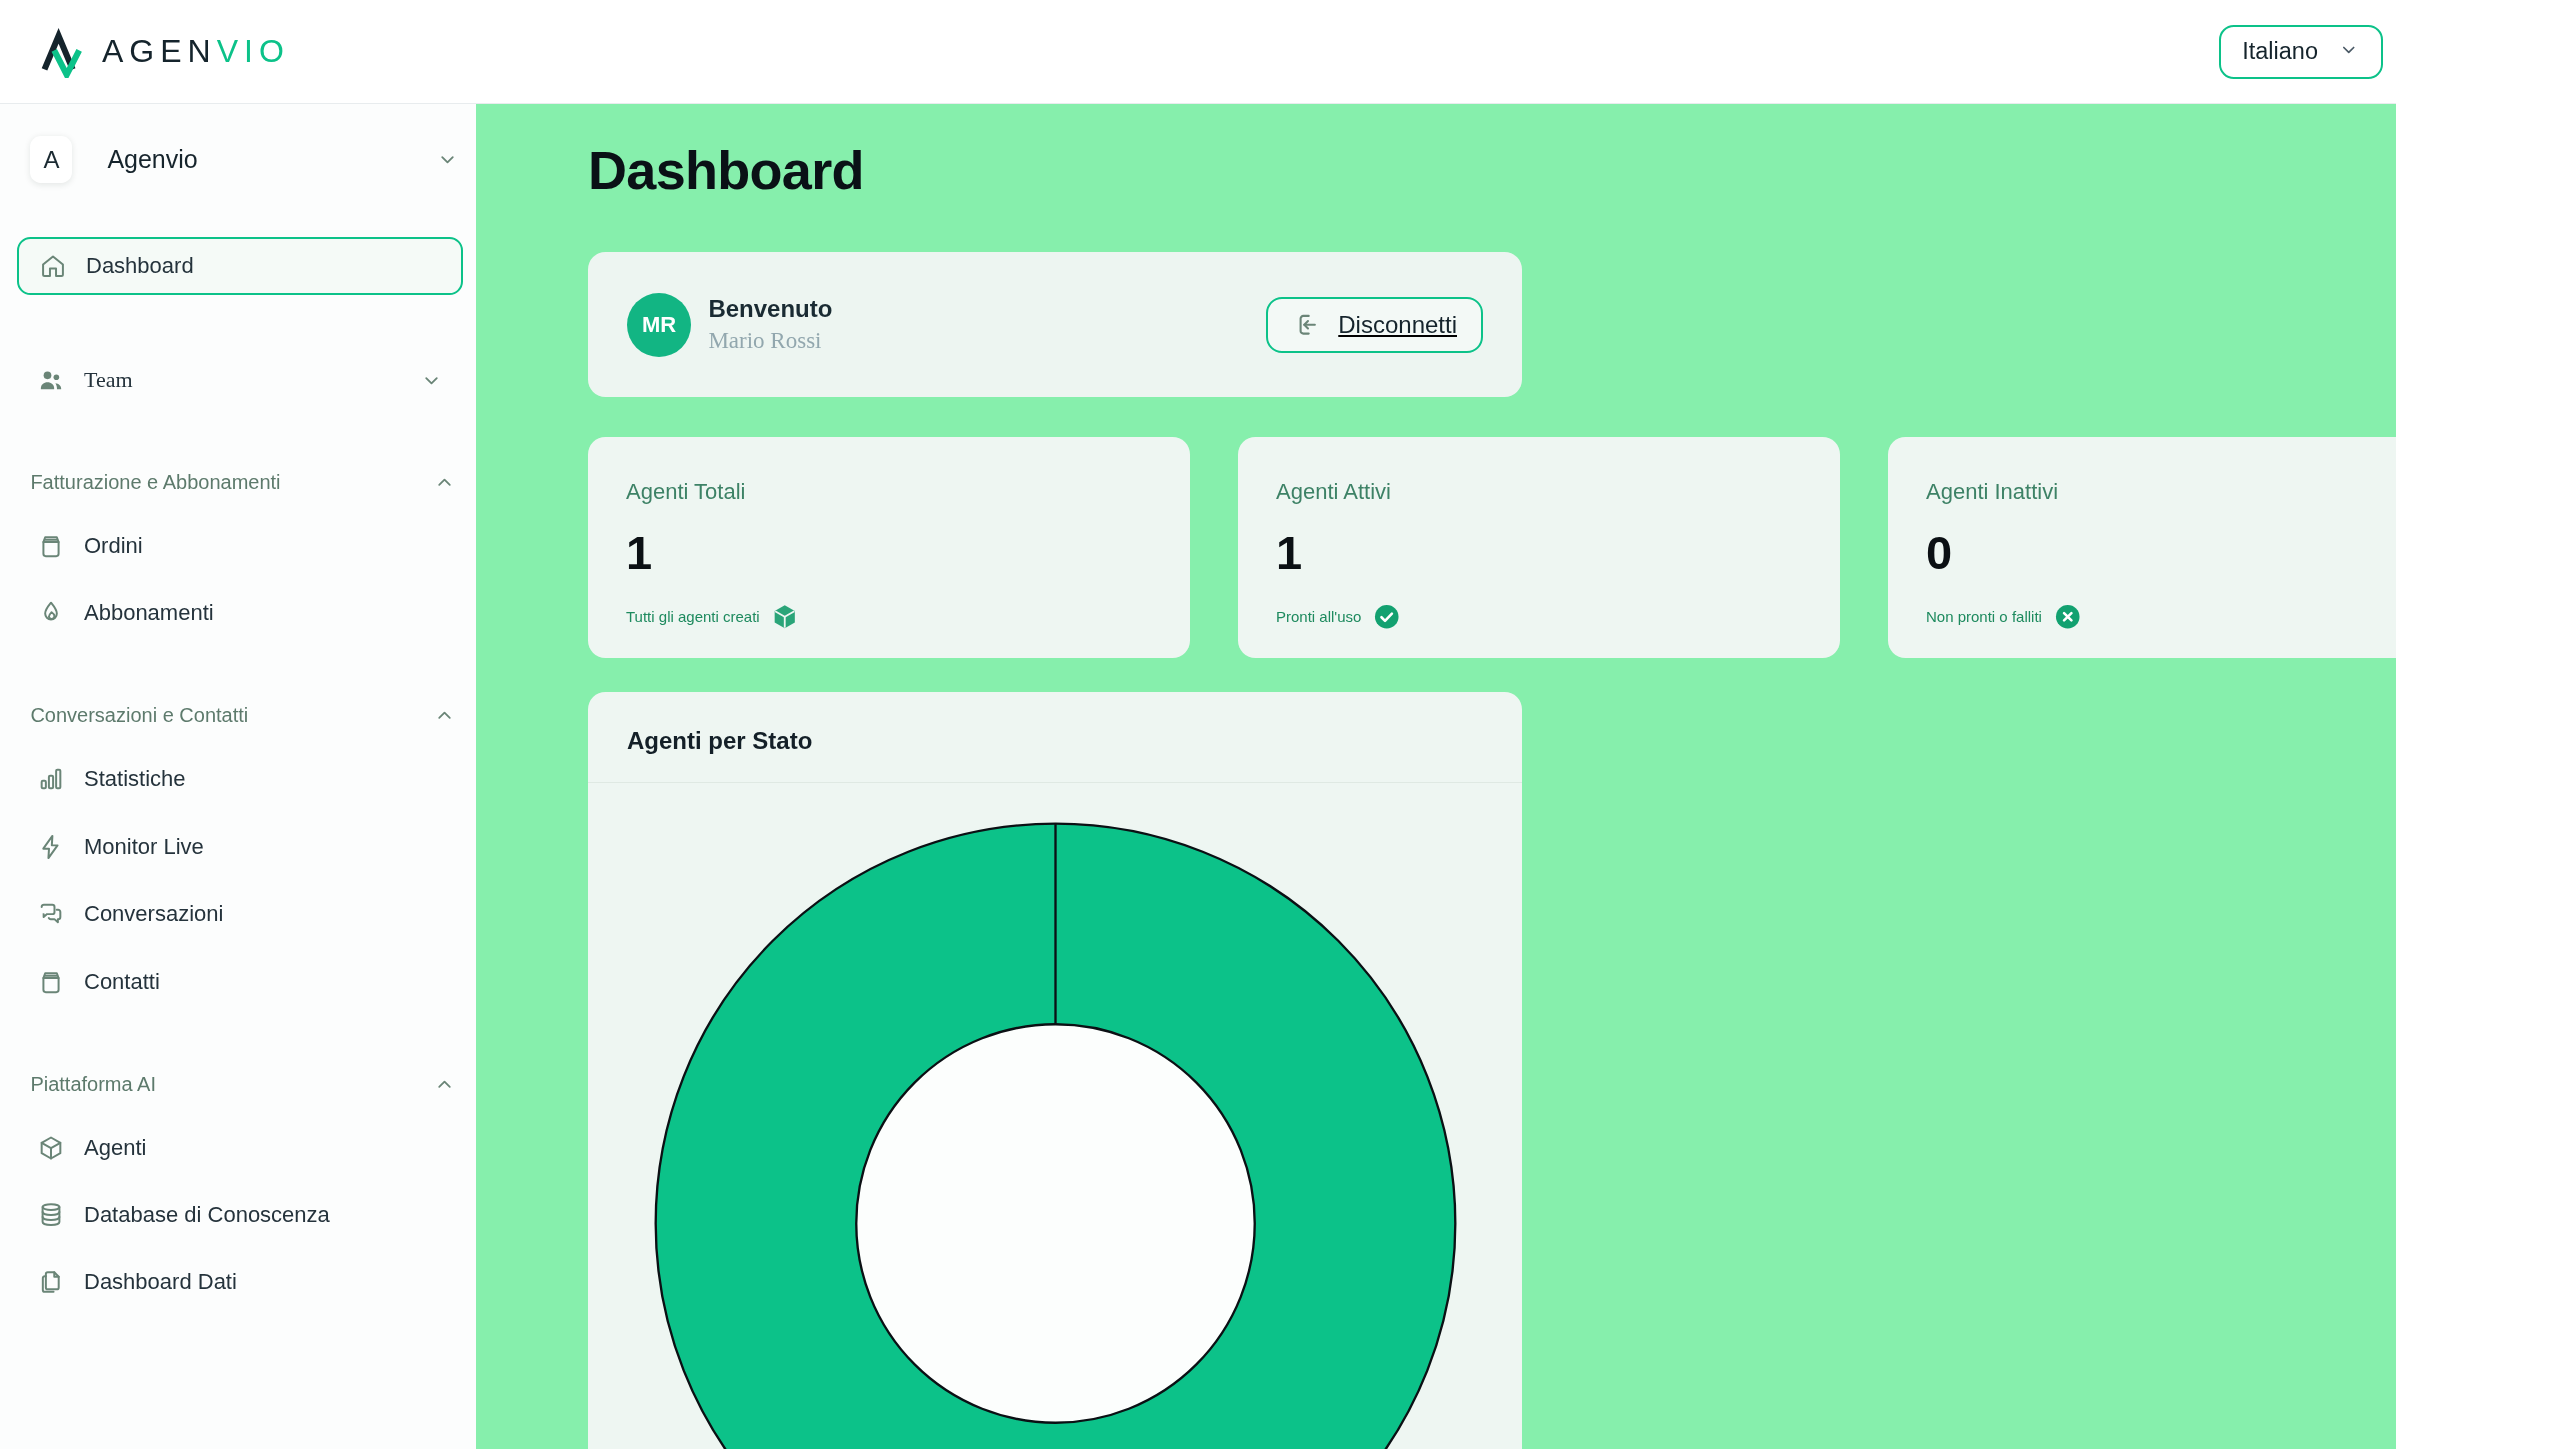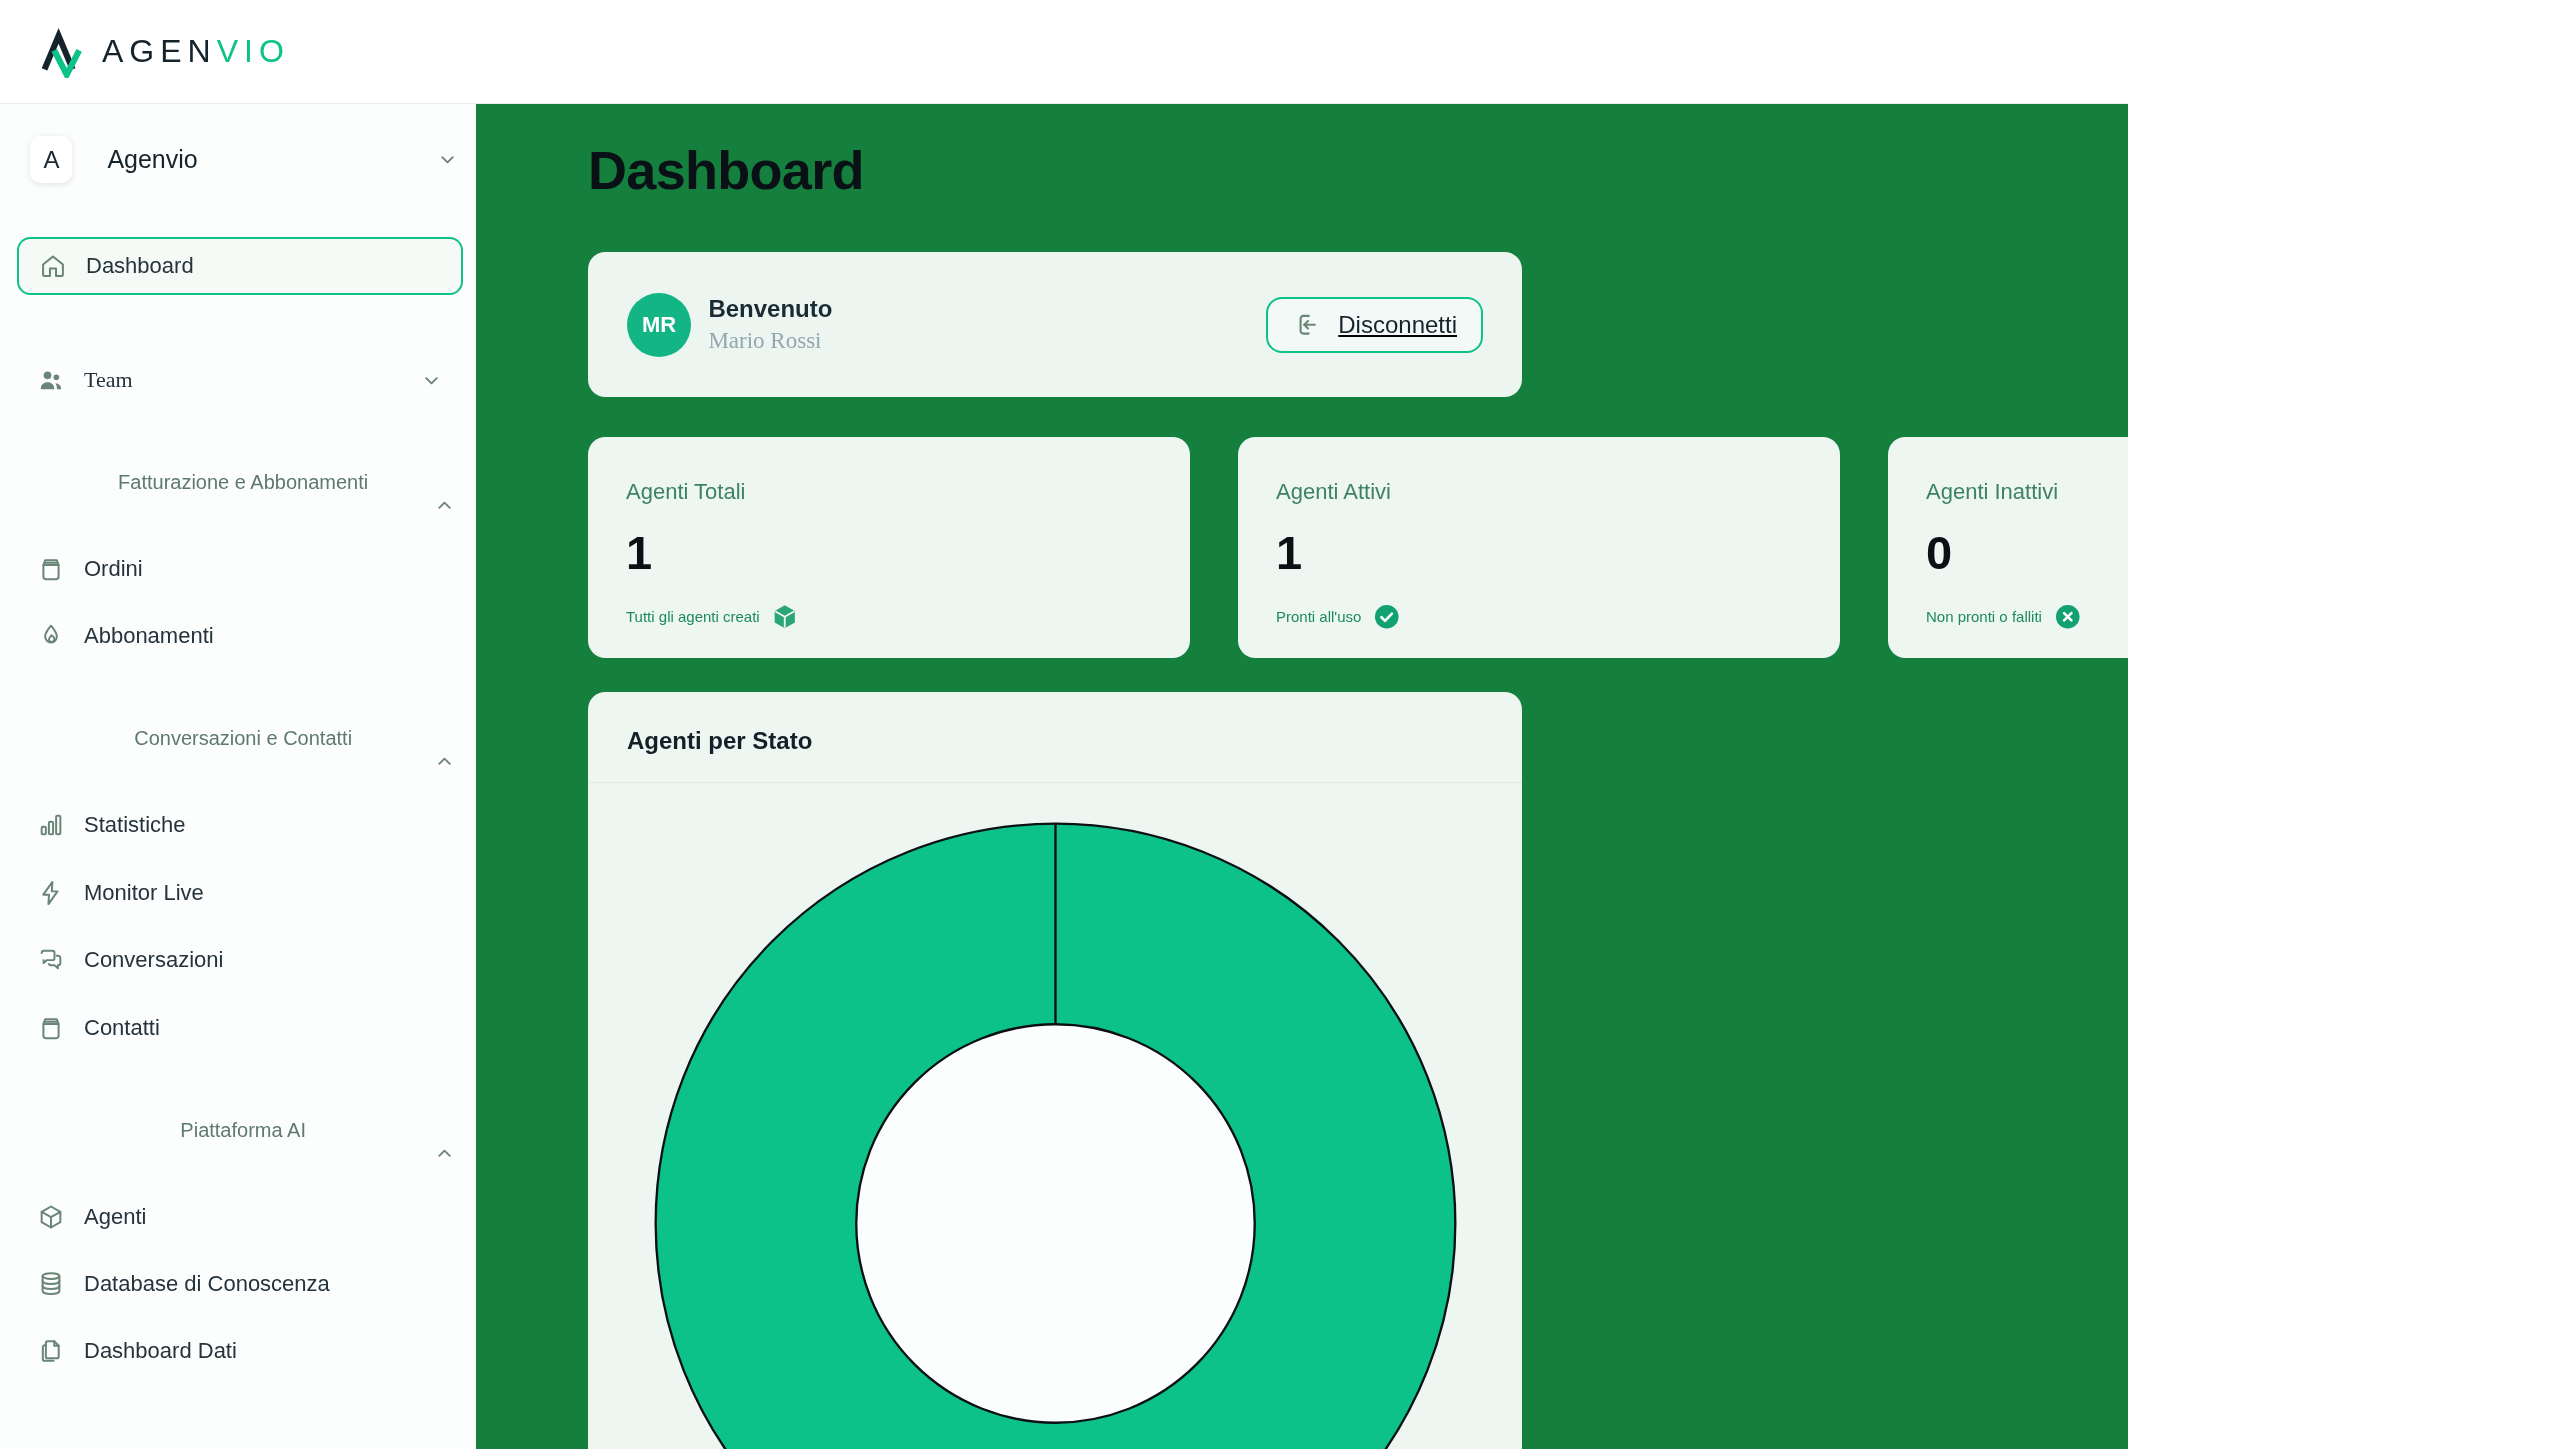--- a/index.html
+++ b/index.html
@@ -1,18 +1,18 @@
 <!DOCTYPE html>
 <html style="font-size:10.7px"><head>
 <meta charset="utf-8">
 <style>
   * { margin:0; padding:0; box-sizing:border-box; }
   html,body { width:2576px; height:1449px; }
   body { font-family:"Liberation Sans", sans-serif; background:#ffffff; color:#16242c; }
-  .app { position:relative; width:2128px; height:1449px; overflow:hidden; background:#15803d; }
+  .app { position:relative; width:2396px; height:1449px; overflow:hidden; background:#86efac; }
 
   
   .topbar { position:absolute; left:0; top:0; width:2576px; height:104px; background:#ffffff;
             border-bottom:1.3px solid #e8ecee; display:flex; align-items:center; padding:0 38px; z-index:5; }
   .logo { display:flex; align-items:center; gap:12px; }
   .logo-mark svg { width:52px; height:52px; display:block; }
   .logo-word { font-size:32px; letter-spacing:6px; font-weight:500; color:#15242c; }
   .logo-word .grn { color:#0cc289; }
   .topbar-right { margin-left:auto; display:flex; align-items:center; }
   .lang-btn { display:flex; align-items:center; gap:20px; height:54px; padding:0 21.5px;
@@ -34,21 +34,21 @@
   .chev svg { width:23px; height:23px; display:block; }
 
   .nav-item { display:flex; align-items:center; height:58px; border-radius:13.4px; padding:0 20px; cursor:pointer; }
   .nav-item .ic { color:#6a8577; }
   .nav-item .ic svg { width:28px; height:28px; display:block; }
   .nav-item .txt { margin-left:19px; font-size:22px; color:#25333c; }
   .nav-item .chev { margin-left:auto; color:#6a8577; }
   .nav-item.active { margin-top:54px; border:2px solid #0cc289; background:#f5faf7; }
   .nav-item.team { margin-top:56px;font-family:Liberation Serif, serif; }
 
-  .sec-label { display:flex; align-items:center; margin:62px 6.7px 0 13.4px; font-size:20px; color:#5d7a6c; cursor:pointer;flex-direction:column; }
+  .sec-label { display:flex; align-items:center; margin:62px 6.7px 0 13.4px; font-size:20px; color:#5d7a6c; cursor:pointer; }
   .sec-label .chev { margin-left:auto; color:#6a8577; }
   .sec-items .nav-item { margin-top:9.4px; }
   .sec-items .nav-item:first-child { margin-top:23px; }
 
   
   .main { position:absolute; left:588px; top:104px; width:1988px; }
   .page-title { margin-top:35px; font-size:54px; font-weight:700; letter-spacing:-0.7px; color:#0a1116; }
 
   .welcome-card { margin-top:51px; width:934px; height:145px; background:#edf5f1; border-radius:17.4px;
                   display:flex; align-items:center; padding:0 39px; }

